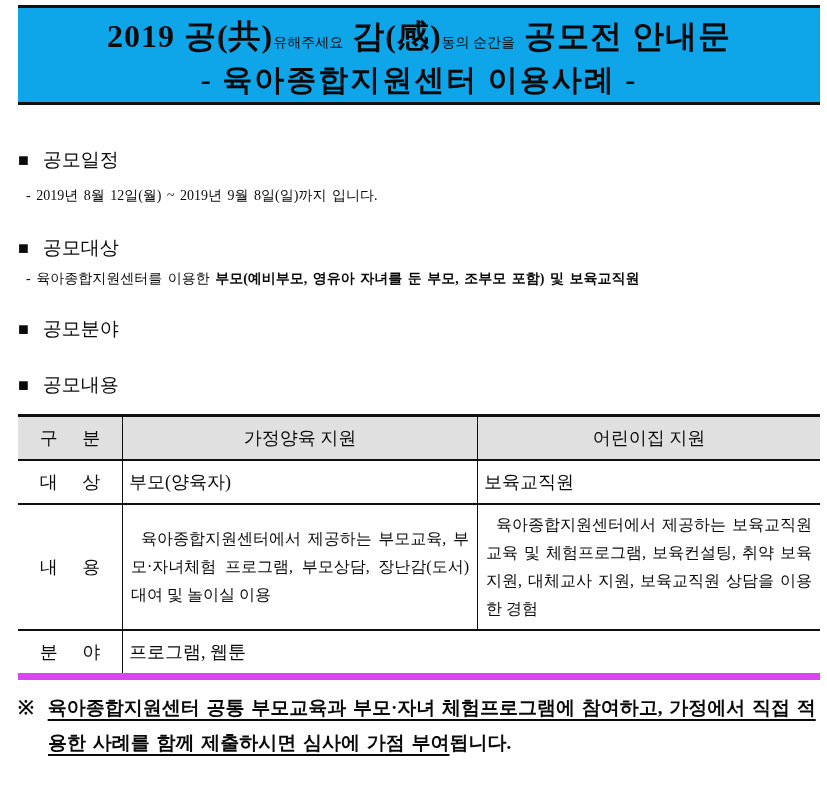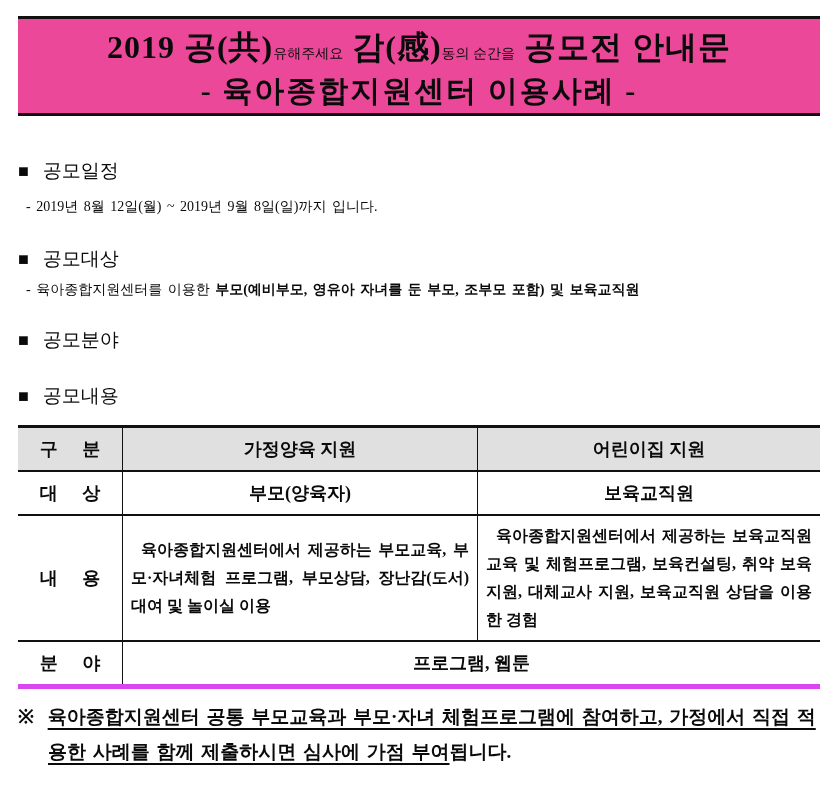--- a/index.html
+++ b/index.html
@@ -9,22 +9,22 @@
     box-sizing: border-box;
     padding: 0 7px 0 18px;
     overflow: hidden;
     background: #ffffff;
     color: #0a0a0a;
     font-family: "Liberation Serif", "DejaVu Serif", serif;
   }
 
   
   .title-box {
-    margin-top: 16px;
-    background: #ec4899;
+    margin-top: 5px;
+    background: #0ea5e9;
     border-top: 3px solid #101010;
     border-bottom: 3px solid #101010;
     text-align: center;
     padding: 7px 0 6px 0;
   }
   .title-line1 {
     font-size: 32px;
     font-weight: bold;
     line-height: 42px;
     letter-spacing: 1px;
@@ -75,44 +75,43 @@
   .mt-line3 { margin-top: 6px; }
   .mt-note { margin-top: 10px; }
   .mt-sec4 { margin-top: 34px; }
 
   
   .doc-table {
     width: 100%;
     margin-top: 18px;
     border-collapse: collapse;
     border-top: 3px solid #101010;
-    border-bottom: 5px solid #d946ef;
+    border-bottom: 7px solid #d946ef;
     table-layout: fixed;
-    font-weight: bold;
   }
   .doc-table td {
     border-bottom: 2px solid #101010;
     font-size: 18px;
     padding: 4px 6px;
     vertical-align: middle;
   }
   .doc-table tr:last-child td { border-bottom: none; }
   .doc-table .c0 { width: 92px;  border-right: 1.5px solid #101010; }
   .doc-table .c1 { width: 342px; border-right: 1.5px solid #101010; }
   .doc-table .c2 { width: auto; }
   .doc-table .header-row td {
     background: #E0E0E0;
     height: 34px;
     text-align: center;
   }
   .doc-table .label {
     text-align: center;
     word-spacing: 1.1em;
   }
-  .doc-table .center { text-align: center; }
+  .doc-table .center { }
   .row-target td { height: 34px; }
   .row-field td { height: 34px; }
   .doc-table .para {
     font-size: 16px;
     line-height: 28px;
     text-align: justify;
     text-indent: 10px;
     padding: 6px 8px;
     vertical-align: middle;
   }

